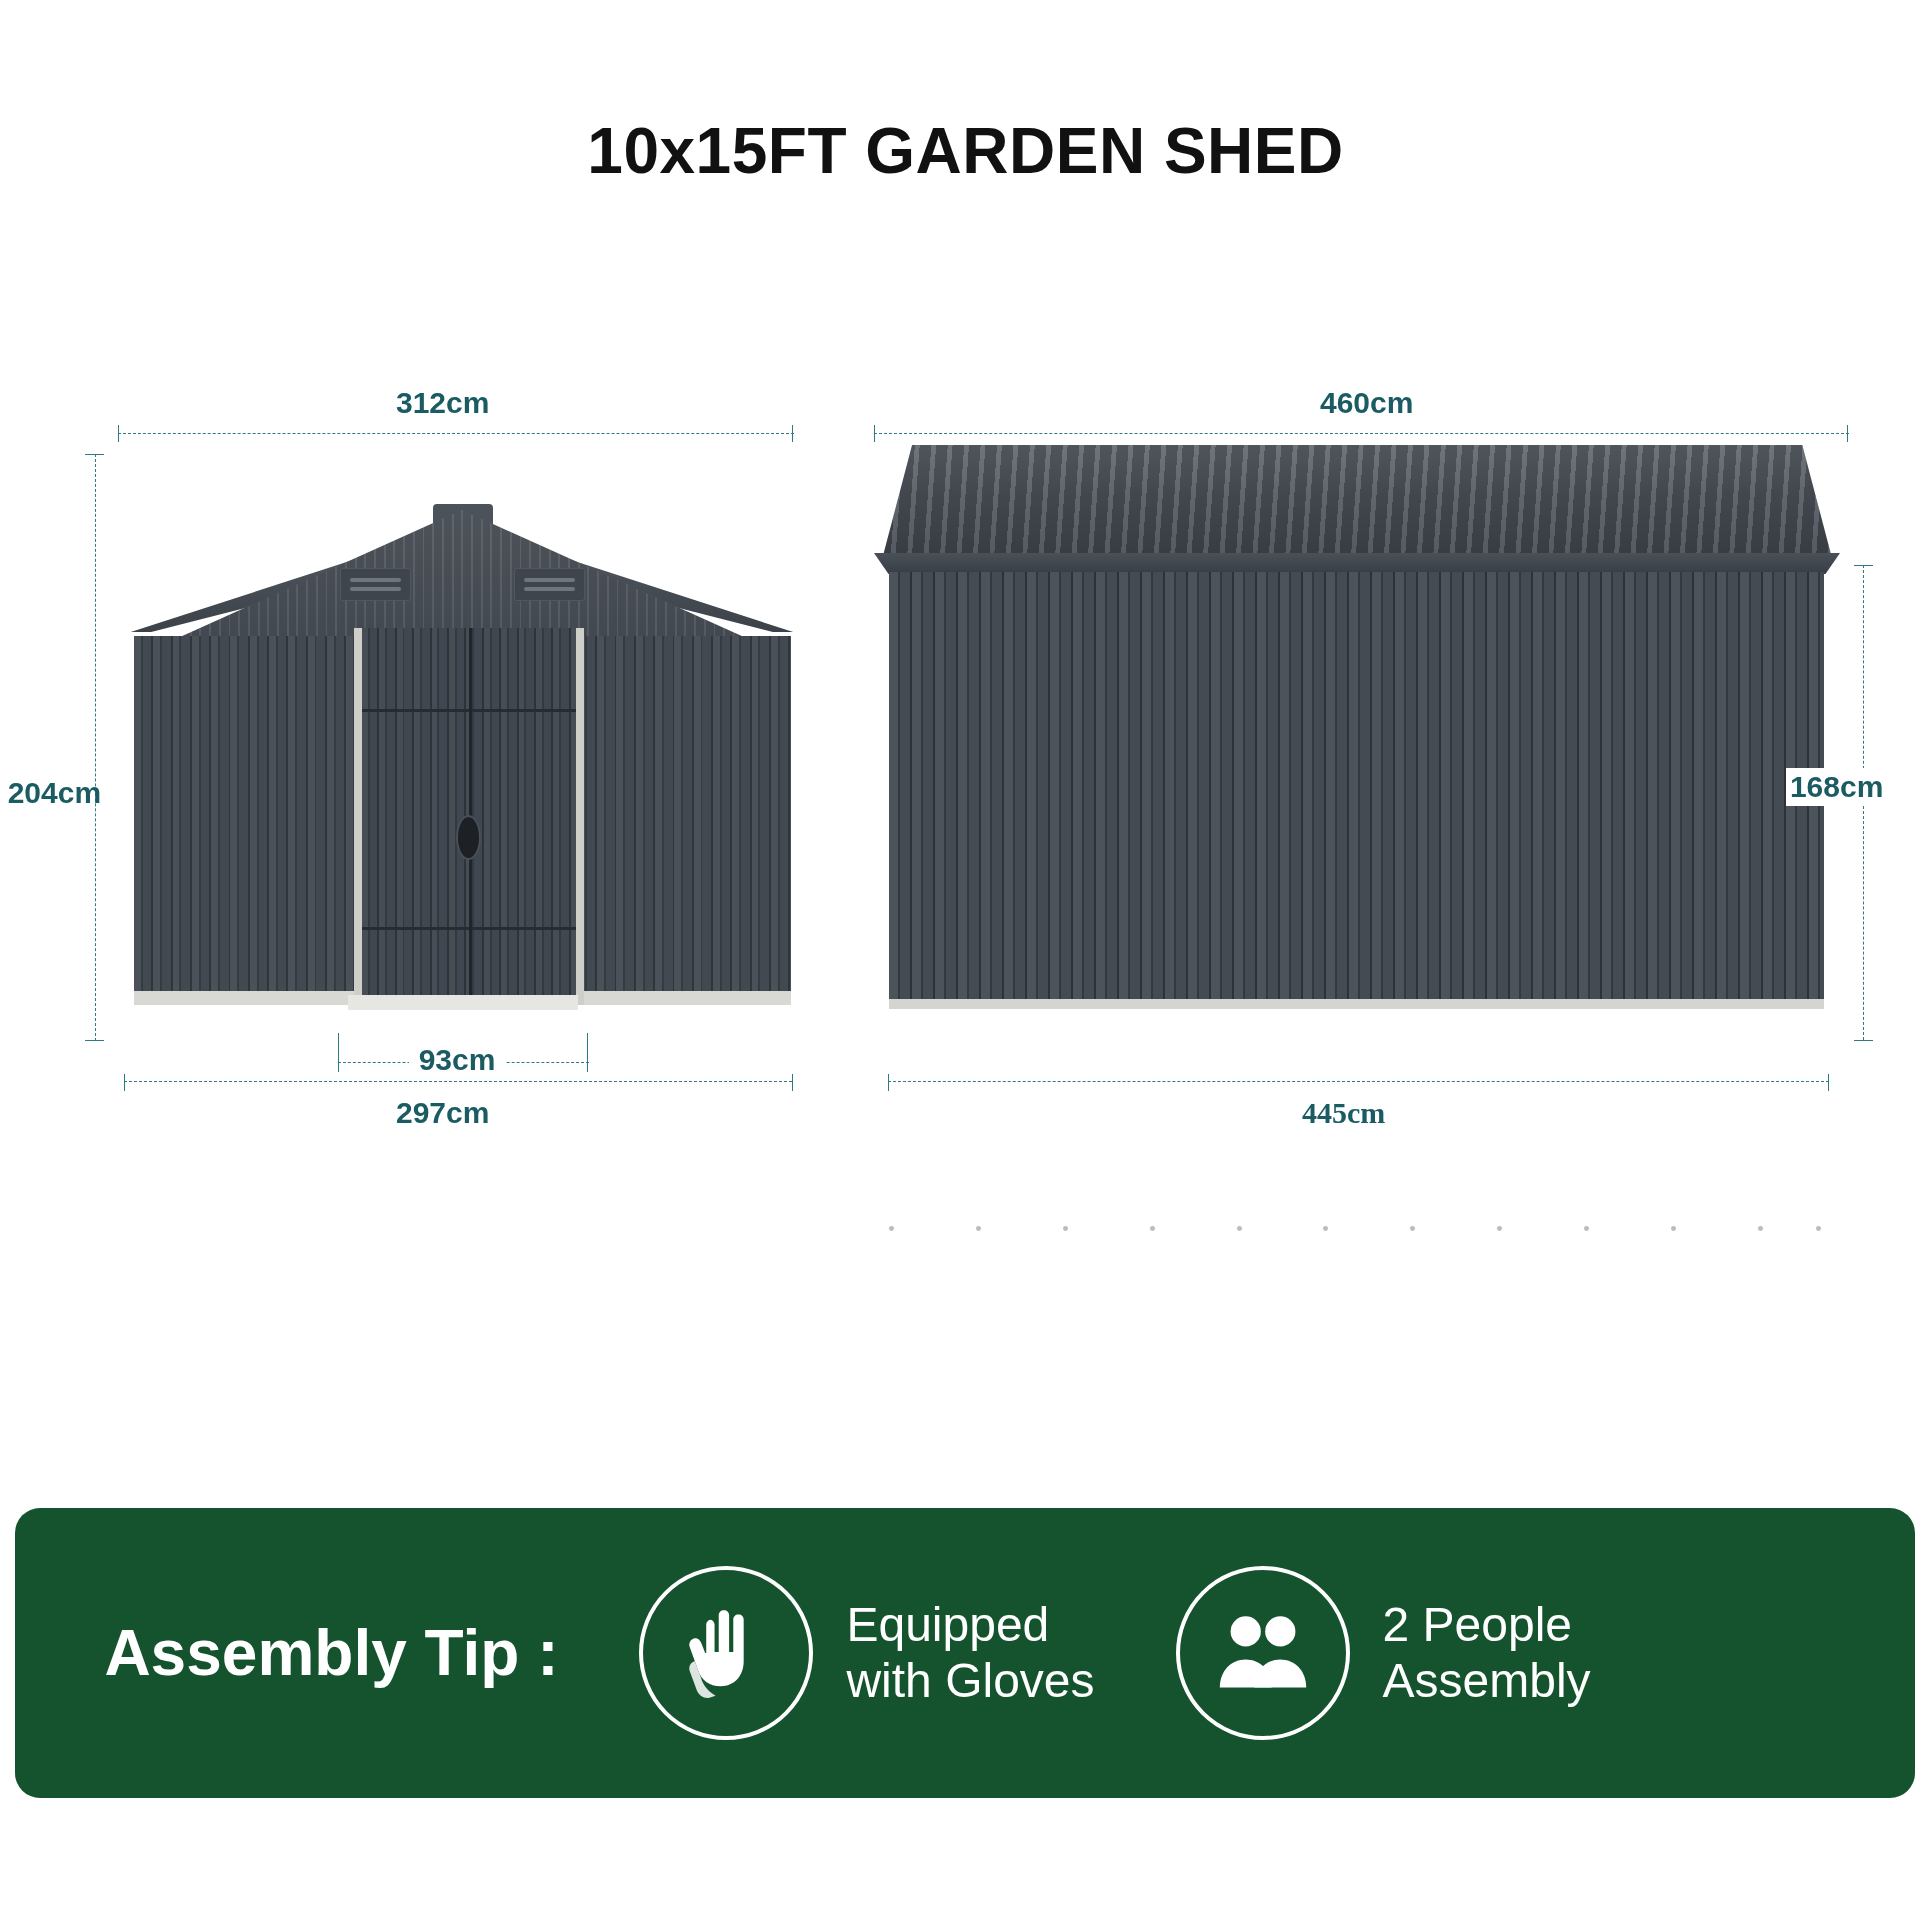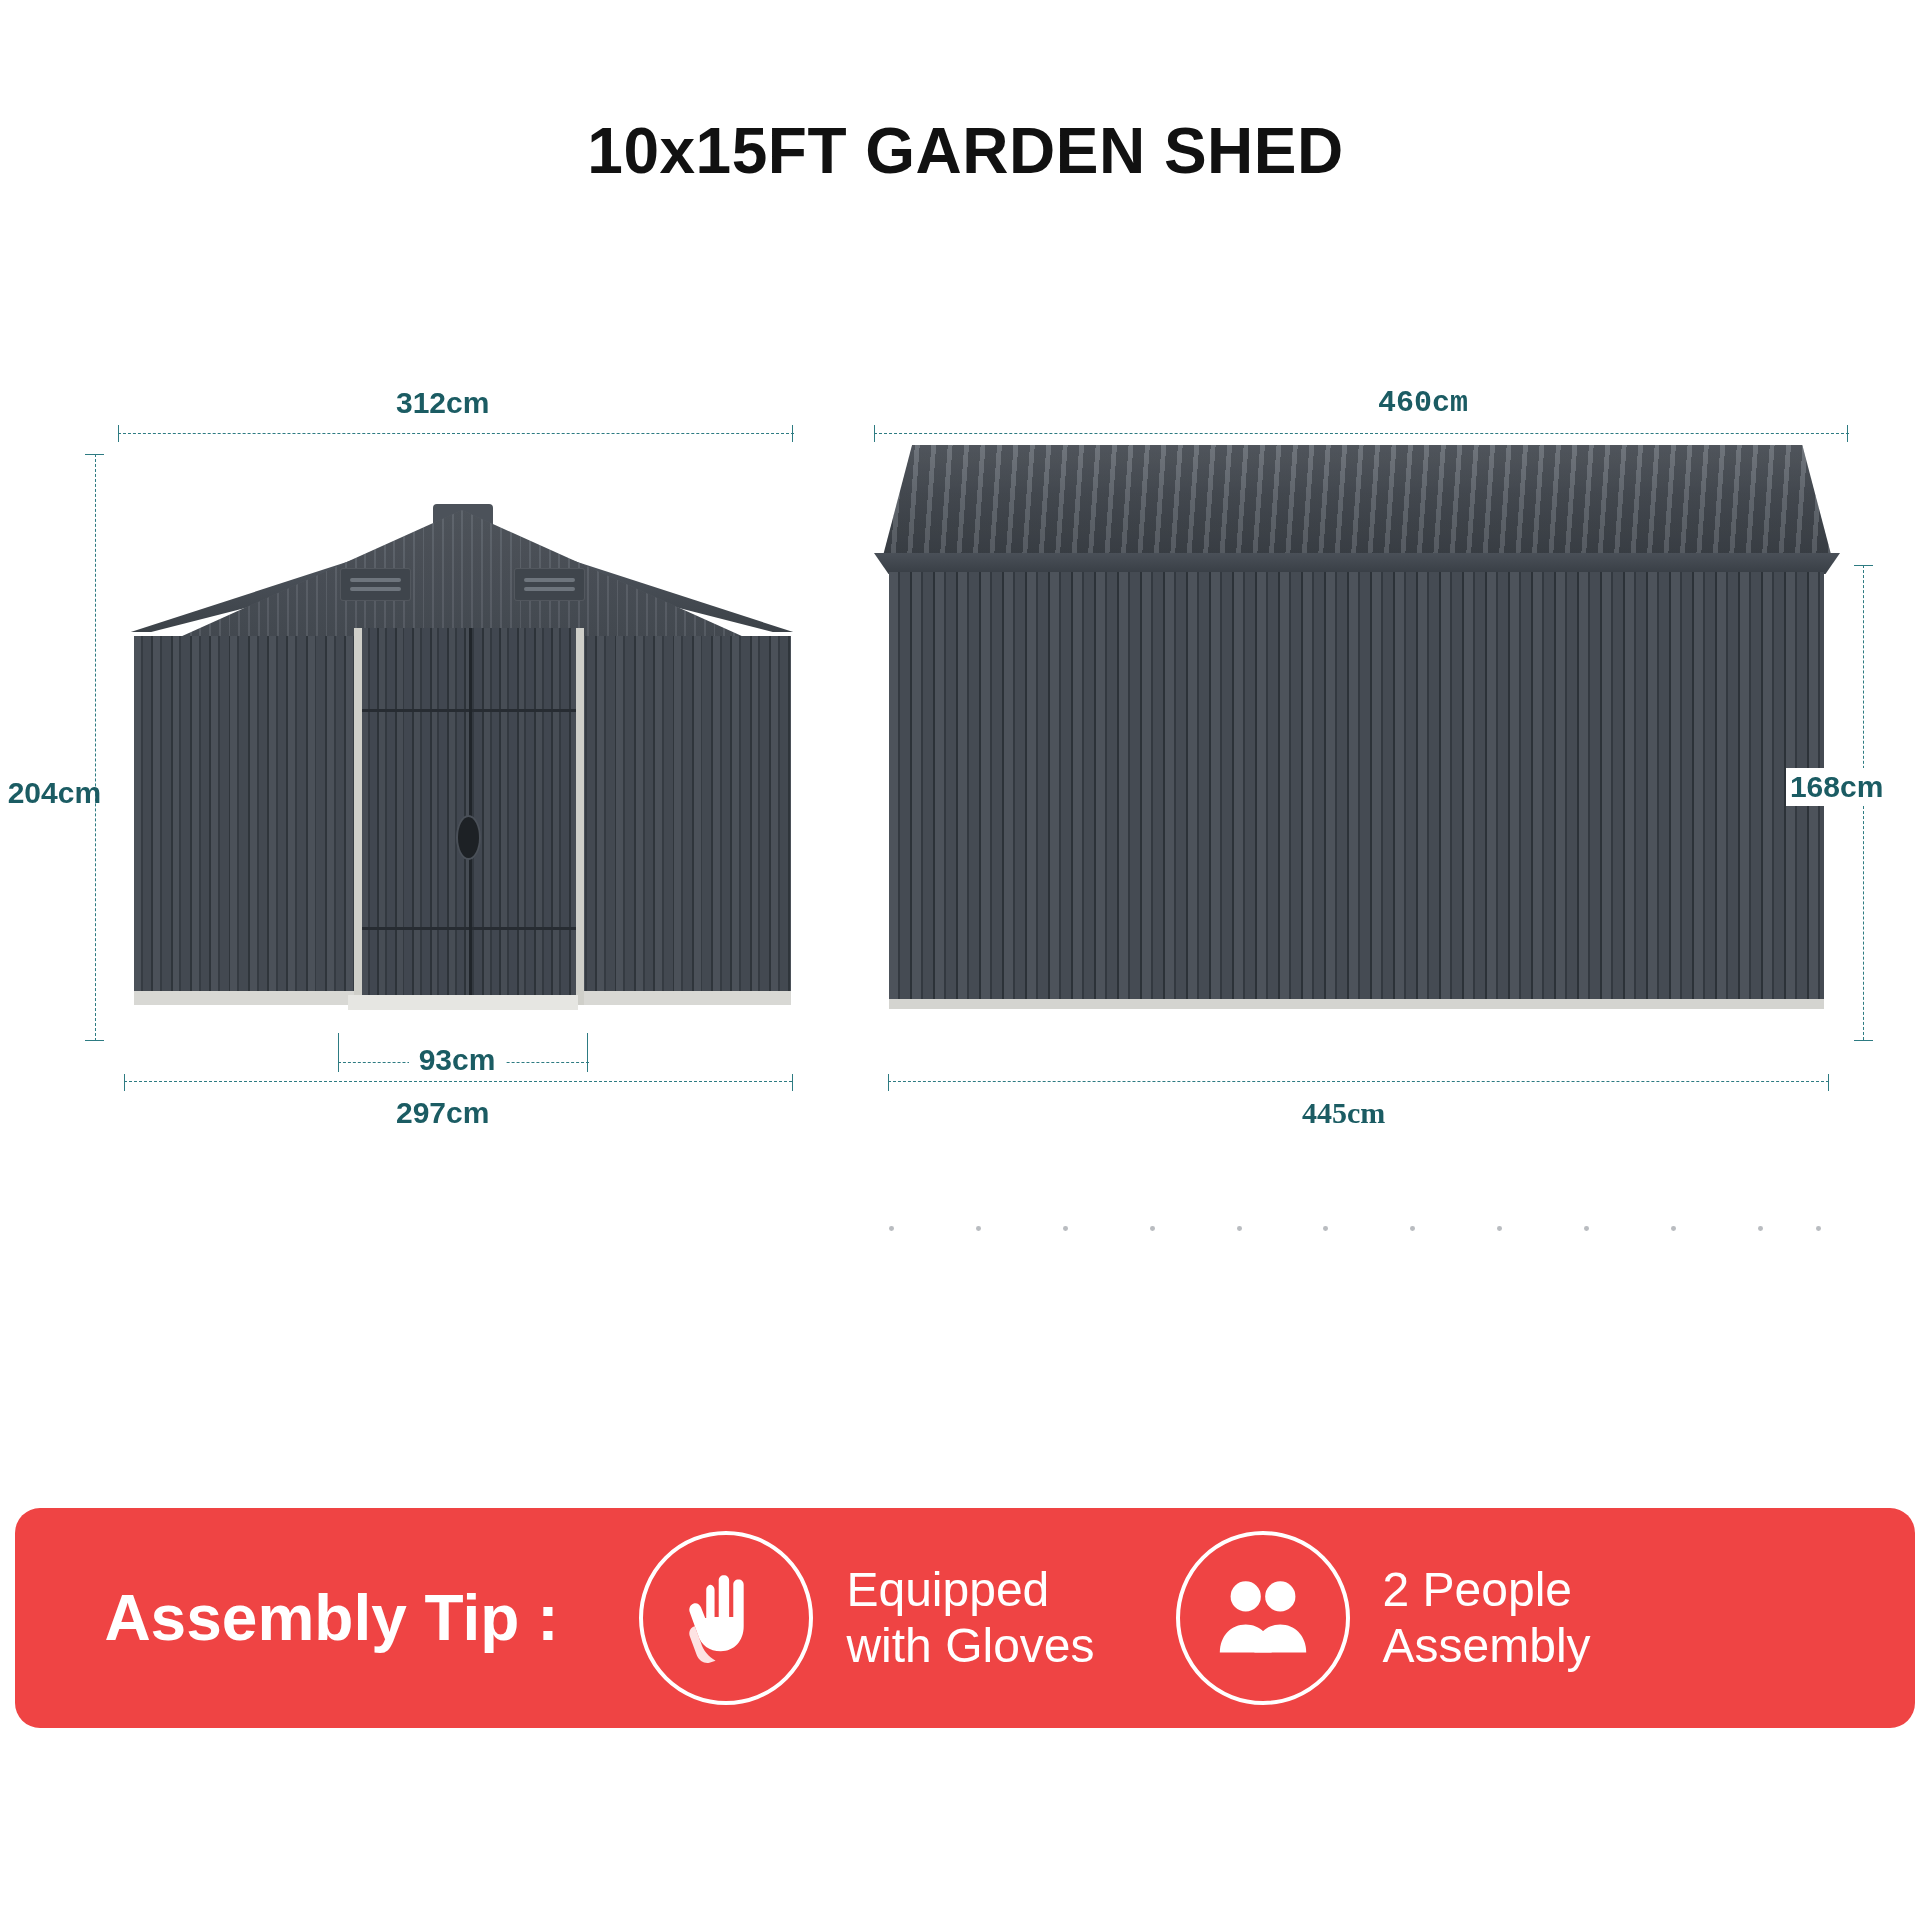--- a/index.html
+++ b/index.html
@@ -139,22 +139,22 @@
   .side-screws{position:absolute;left:15.4px;top:355px;width:935px;height:5.8px;}
   .side-screws i{
     position:absolute;width:4.8px;height:4.8px;border-radius:50%;background:#b9bcc0;top:0;
   }
   .side-base{
     position:absolute;left:15.4px;top:560px;width:935px;height:9.7px;background:#d4d4d0;
   }
 
   
   #assembly-banner{
-    position:absolute;left:15.4px;top:1508px;width:1900px;height:220px;
-    background:#ef4444;border-radius:25px;
+    position:absolute;left:15.4px;top:1508px;width:1900px;height:290px;
+    background:#14532d;border-radius:25px;
   }
   .banner-inner{position:absolute;inset:0;display:flex;align-items:center;}
   .assembly-label{
     margin-left:89px;color:#ffffff;font-size:64px;font-weight:bold;white-space:nowrap;
   }
   .tip-item{display:flex;align-items:center;margin-left:81px;}
   .tip-circle{
     width:166px;height:166px;border-radius:50%;border:4.8px solid #ffffff;
     display:flex;align-items:center;justify-content:center;flex:none;
   }
@@ -239,21 +239,21 @@
     <i style="left:608px"></i>
   <i style="left:695px"></i>
     <i style="left:782px"></i>
     <i style="left:869px"></i>
     <i style="left:927px"></i>
 </div>
 
 <div class="dashline-h" style="left:874px;top:433px;width:975px;"></div>
 <div class="tick-v" style="left:874px;top:425px;height:17.4px;"></div>
 <div class="tick-v" style="left:1847px;top:425px;height:17.4px;"></div>
-<div class="dim" style="left:1378px;top:386px;font-family:Liberation Mono, monospace;">460cm</div>
+<div class="dim" style="left:1320px;top:386px;">460cm</div>
 
 <div class="dashline-v" style="left:1863px;top:565px;height:475px;"></div>
 <div class="tick-h" style="left:1854px;top:565px;width:19.3px;"></div>
 <div class="tick-h" style="left:1854px;top:1040px;width:19.3px;"></div>
 <div class="dim" style="left:1786px;top:768px;background:#ffffff;padding:1.9px 3.9px;">168cm</div>
 
 <div class="dashline-h" style="left:888px;top:1081px;width:941px;"></div>
 <div class="tick-v" style="left:888px;top:1074px;height:17.4px;"></div>
 <div class="tick-v" style="left:1828px;top:1074px;height:17.4px;"></div>
 <div class="dim" style="left:1302px;top:1096px;font-family:Liberation Serif, serif;">445cm</div>

